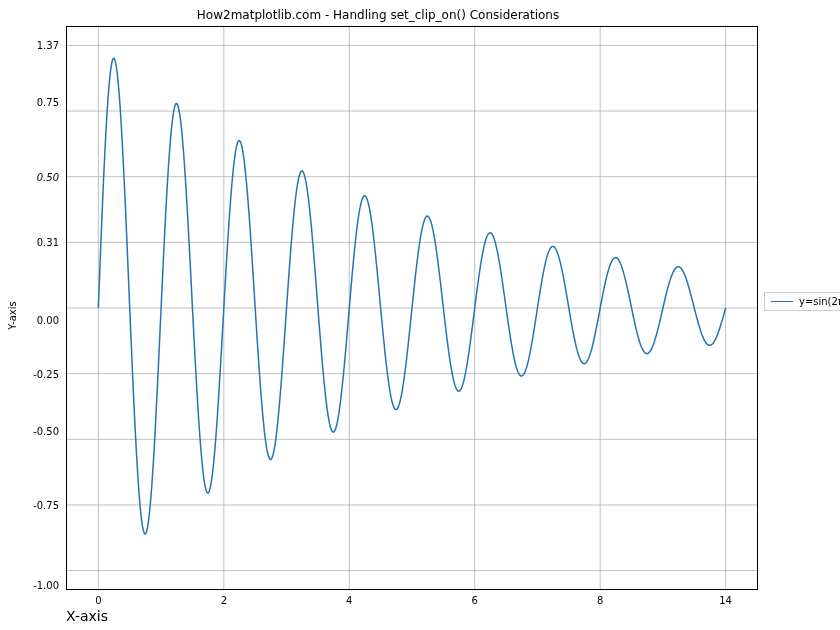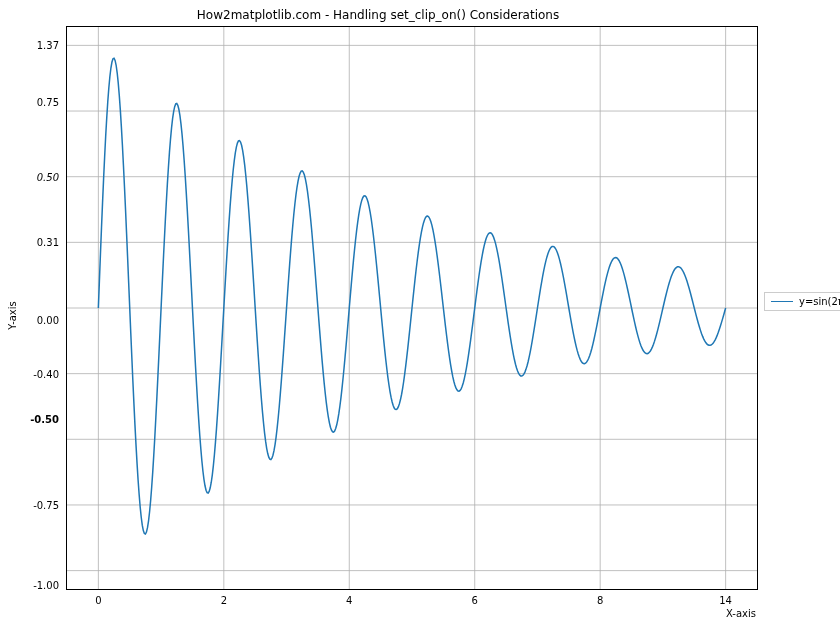--- a/index.html
+++ b/index.html
@@ -47,22 +47,22 @@
   }
   .ylabel span {
     transform: rotate(-90deg);
     white-space: nowrap;
   }
   .xlabel {
     position: absolute;
     left: 66px;
     top: 608px;
     width: 690px;
-    text-align: right;
-    font-size: 10px;
+    text-align: left;
+    font-size: 14px;
     color: #000;
   }
   .ytick, .xtick {
     position: absolute;
     font-size: 10px;
     color: #000;
   }
   .ytick {
     right: 100%;
     padding-right: 8px;
@@ -129,22 +129,22 @@
           <line y1="84.03738317757012" y2="84.03738317757012" x1="0" x2="690" stroke="#b0b0b0" stroke-width="0.8"></line>
           <line y1="18.38317757009338" y2="18.38317757009338" x1="0" x2="690" stroke="#b0b0b0" stroke-width="0.8"></line>
         </g>
       <g id="series-group">
           <path d="M31.36,281.00L32.41,253.64L33.45,226.76L34.50,200.65L35.55,175.60L36.59,151.86L37.64,129.69L38.68,109.33L39.73,90.97L40.77,74.82L41.82,61.02L42.86,49.73L43.91,41.03L44.95,35.02L46.00,31.73L47.05,31.19L48.09,33.39L49.14,38.27L50.18,45.78L51.23,55.81L52.27,68.23L53.32,82.90L54.36,99.64L55.41,118.24L56.45,138.51L57.50,160.19L58.55,183.05L59.59,206.83L60.64,231.26L61.68,256.08L62.73,281.00L63.77,305.76L64.82,330.08L65.86,353.70L66.91,376.37L67.95,397.85L69.00,417.91L70.05,436.34L71.09,452.94L72.14,467.56L73.18,480.04L74.23,490.27L75.27,498.13L76.32,503.58L77.36,506.55L78.41,507.04L79.45,505.05L80.50,500.63L81.55,493.83L82.59,484.76L83.64,473.52L84.68,460.25L85.73,445.10L86.77,428.27L87.82,409.93L88.86,390.31L89.91,369.63L90.95,348.11L92.00,326.00L93.05,303.55L94.09,281.00L95.14,258.60L96.18,236.59L97.23,215.22L98.27,194.70L99.32,175.27L100.36,157.12L101.41,140.45L102.45,125.42L103.50,112.19L104.55,100.90L105.59,91.65L106.64,84.53L107.68,79.61L108.73,76.92L109.77,76.47L110.82,78.27L111.86,82.27L112.91,88.42L113.95,96.63L115.00,106.80L116.05,118.81L117.09,132.51L118.14,147.75L119.18,164.34L120.23,182.09L121.27,200.81L122.32,220.28L123.36,240.28L124.41,260.60L125.45,281.00L126.50,301.27L127.55,321.18L128.59,340.52L129.64,359.08L130.68,376.67L131.73,393.09L132.77,408.18L133.82,421.78L134.86,433.74L135.91,443.96L136.95,452.33L138.00,458.77L139.05,463.23L140.09,465.66L141.14,466.06L142.18,464.44L143.23,460.82L144.27,455.25L145.32,447.82L146.36,438.62L147.41,427.75L148.45,415.36L149.50,401.57L150.55,386.56L151.59,370.50L152.64,353.56L153.68,335.95L154.73,317.85L155.77,299.46L156.82,281.00L157.86,262.66L158.91,244.64L159.95,227.14L161.00,210.35L162.05,194.44L163.09,179.58L164.14,165.92L165.18,153.62L166.23,142.79L167.27,133.55L168.32,125.97L169.36,120.14L170.41,116.11L171.45,113.91L172.50,113.55L173.55,115.02L174.59,118.30L175.64,123.33L176.68,130.05L177.73,138.38L178.77,148.21L179.82,159.43L180.86,171.90L181.91,185.48L182.95,200.02L184.00,215.34L185.05,231.28L186.09,247.66L187.14,264.29L188.18,281.00L189.23,297.59L190.27,313.90L191.32,329.73L192.36,344.93L193.41,359.33L194.45,372.77L195.50,385.12L196.55,396.26L197.59,406.06L198.64,414.42L199.68,421.28L200.73,426.55L201.77,430.20L202.82,432.19L203.86,432.52L204.91,431.19L205.95,428.22L207.00,423.67L208.05,417.58L209.09,410.05L210.14,401.15L211.18,391.00L212.23,379.72L213.27,367.43L214.32,354.27L215.36,340.41L216.41,325.99L217.45,311.17L218.50,296.12L219.55,281.00L220.59,265.98L221.64,251.23L222.68,236.91L223.73,223.15L224.77,210.13L225.82,197.96L226.86,186.78L227.91,176.71L228.95,167.84L230.00,160.27L231.05,154.07L232.09,149.30L233.14,146.00L234.18,144.20L235.23,143.90L236.27,145.11L237.32,147.79L238.36,151.91L239.41,157.41L240.45,164.23L241.50,172.28L242.55,181.47L243.59,191.68L244.64,202.80L245.68,214.70L246.73,227.24L247.77,240.30L248.82,253.70L249.86,267.32L250.91,281.00L251.95,294.59L253.00,307.93L254.05,320.90L255.09,333.34L256.14,345.13L257.18,356.14L258.23,366.25L259.27,375.36L260.32,383.39L261.36,390.24L262.41,395.85L263.45,400.17L264.50,403.15L265.55,404.78L266.59,405.05L267.64,403.96L268.68,401.53L269.73,397.81L270.77,392.83L271.82,386.66L272.86,379.37L273.91,371.06L274.95,361.82L276.00,351.76L277.05,340.99L278.09,329.64L279.14,317.83L280.18,305.70L281.23,293.38L282.27,281.00L283.32,268.71L284.36,256.63L285.41,244.90L286.45,233.64L287.50,222.97L288.55,213.01L289.59,203.86L290.64,195.62L291.68,188.36L292.73,182.16L293.77,177.08L294.82,173.17L295.86,170.47L296.91,169.00L297.95,168.75L299.00,169.74L300.05,171.94L301.09,175.31L302.14,179.82L303.18,185.40L304.23,191.99L305.27,199.51L306.32,207.87L307.36,216.97L308.41,226.72L309.45,236.99L310.50,247.67L311.55,258.65L312.59,269.80L313.64,281.00L314.68,292.12L315.73,303.05L316.77,313.67L317.82,323.85L318.86,333.50L319.91,342.52L320.95,350.80L322.00,358.26L323.05,364.83L324.09,370.44L325.14,375.03L326.18,378.56L327.23,381.01L328.27,382.35L329.32,382.56L330.36,381.67L331.41,379.69L332.45,376.63L333.50,372.56L334.55,367.50L335.59,361.54L336.64,354.74L337.68,347.17L338.73,338.93L339.77,330.12L340.82,320.82L341.86,311.15L342.91,301.22L343.95,291.13L345.00,281.00L346.05,270.93L347.09,261.05L348.14,251.44L349.18,242.23L350.23,233.49L351.27,225.34L352.32,217.85L353.36,211.09L354.41,205.15L355.45,200.08L356.50,195.92L357.55,192.72L358.59,190.51L359.64,189.30L360.68,189.10L361.73,189.91L362.77,191.71L363.82,194.47L364.86,198.16L365.91,202.73L366.95,208.12L368.00,214.28L369.05,221.13L370.09,228.58L371.14,236.56L372.18,244.97L373.23,253.72L374.27,262.70L375.32,271.83L376.36,281.00L377.41,290.11L378.45,299.05L379.50,307.74L380.55,316.08L381.59,323.99L382.64,331.37L383.68,338.14L384.73,344.25L385.77,349.63L386.82,354.22L387.86,357.98L388.91,360.88L389.95,362.88L391.00,363.97L392.05,364.15L393.09,363.42L394.14,361.80L395.18,359.30L396.23,355.96L397.27,351.82L398.32,346.94L399.36,341.37L400.41,335.18L401.45,328.43L402.50,321.21L403.55,313.60L404.59,305.69L405.64,297.56L406.68,289.30L407.73,281.00L408.77,272.76L409.82,264.66L410.86,256.80L411.91,249.25L412.95,242.10L414.00,235.43L415.05,229.29L416.09,223.77L417.14,218.90L418.18,214.74L419.23,211.34L420.27,208.72L421.32,206.91L422.36,205.92L423.41,205.76L424.45,206.42L425.50,207.89L426.55,210.15L427.59,213.17L428.64,216.92L429.68,221.33L430.73,226.37L431.77,231.98L432.82,238.08L433.86,244.61L434.91,251.50L435.95,258.66L437.00,266.02L438.05,273.49L439.09,281.00L440.14,288.46L441.18,295.78L442.23,302.90L443.27,309.73L444.32,316.19L445.36,322.24L446.41,327.79L447.45,332.79L448.50,337.19L449.55,340.95L450.59,344.03L451.64,346.40L452.68,348.04L453.73,348.93L454.77,349.08L455.82,348.48L456.86,347.15L457.91,345.10L458.95,342.37L460.00,338.99L461.05,334.99L462.09,330.43L463.14,325.36L464.18,319.83L465.23,313.92L466.27,307.69L467.32,301.21L468.36,294.55L469.41,287.79L470.45,281.00L471.50,274.25L472.55,267.62L473.59,261.19L474.64,255.01L475.68,249.15L476.73,243.69L477.77,238.67L478.82,234.14L479.86,230.16L480.91,226.75L481.95,223.97L483.00,221.82L484.05,220.34L485.09,219.53L486.14,219.40L487.18,219.94L488.23,221.14L489.27,223.00L490.32,225.47L491.36,228.53L492.41,232.15L493.45,236.28L494.50,240.86L495.55,245.86L496.59,251.21L497.64,256.85L498.68,262.71L499.73,268.74L500.77,274.85L501.82,281.00L502.86,287.10L503.91,293.10L504.95,298.93L506.00,304.52L507.05,309.81L508.09,314.76L509.14,319.31L510.18,323.40L511.23,327.01L512.27,330.08L513.32,332.60L514.36,334.54L515.41,335.89L516.45,336.62L517.50,336.74L518.55,336.25L519.59,335.16L520.64,333.48L521.68,331.25L522.73,328.47L523.77,325.20L524.82,321.47L525.86,317.32L526.91,312.79L527.95,307.96L529.00,302.86L530.05,297.55L531.09,292.10L532.14,286.56L533.18,281.00L534.23,275.48L535.27,270.05L536.32,264.78L537.36,259.72L538.41,254.93L539.45,250.45L540.50,246.34L541.55,242.63L542.59,239.37L543.64,236.59L544.68,234.31L545.73,232.55L546.77,231.34L547.82,230.67L548.86,230.56L549.91,231.01L550.95,231.99L552.00,233.51L553.05,235.54L554.09,238.04L555.14,241.00L556.18,244.38L557.23,248.14L558.27,252.23L559.32,256.61L560.36,261.22L561.41,266.03L562.45,270.96L563.50,275.97L564.55,281.00L565.59,286.00L566.64,290.91L567.68,295.68L568.73,300.26L569.77,304.59L570.82,308.64L571.86,312.36L572.91,315.71L573.95,318.67L575.00,321.19L576.05,323.25L577.09,324.84L578.14,325.94L579.18,326.54L580.23,326.64L581.27,326.23L582.32,325.34L583.36,323.97L584.41,322.14L585.45,319.87L586.50,317.19L587.55,314.13L588.59,310.73L589.64,307.03L590.68,303.07L591.73,298.89L592.77,294.55L593.82,290.09L594.86,285.55L595.91,281.00L596.95,276.48L598.00,272.03L599.05,267.72L600.09,263.58L601.14,259.65L602.18,255.99L603.23,252.62L604.27,249.59L605.32,246.92L606.36,244.64L607.41,242.77L608.45,241.33L609.50,240.34L610.55,239.80L611.59,239.71L612.64,240.07L613.68,240.88L614.73,242.12L615.77,243.78L616.82,245.83L617.86,248.25L618.91,251.02L619.95,254.10L621.00,257.45L622.05,261.03L623.09,264.81L624.14,268.74L625.18,272.78L626.23,276.88L627.27,281.00L628.32,285.09L629.36,289.11L630.41,293.02L631.45,296.76L632.50,300.32L633.55,303.63L634.59,306.68L635.64,309.42L636.68,311.84L637.73,313.90L638.77,315.59L639.82,316.89L640.86,317.79L641.91,318.28L642.95,318.36L644.00,318.04L645.05,317.30L646.09,316.18L647.14,314.68L648.18,312.82L649.23,310.63L650.27,308.13L651.32,305.34L652.36,302.31L653.41,299.07L654.45,295.65L655.50,292.09L656.55,288.44L657.59,284.73L658.64,281.00" fill="none" stroke="#1f77b4" stroke-width="1.5"></path>
         </g>
     </svg>
     <div id="ytick-container">
         <div class="ytick" style="top: 543.617px; margin-top: 14px;">-1.00</div>
         <div class="ytick" style="top: 477.963px;">-0.75</div>
-        <div class="ytick" style="top: 392px; font-weight: bold;">-0.50</div>
-        <div class="ytick" style="top: 346.654px;">-0.40</div>
+        <div class="ytick" style="top: 404px;">-0.50</div>
+        <div class="ytick" style="top: 346.654px;">-0.25</div>
         <div class="ytick" style="top: 281px; margin-top: 12px;">0.00</div>
         <div class="ytick" style="top: 215.346px;">0.31</div>
         <div class="ytick" style="top: 149.692px; font-style: italic;">0.50</div>
         <div class="ytick" style="top: 75px;">0.75</div>
         <div class="ytick" style="top: 18.3832px;">1.37</div>
       </div>
     <div id="xtick-container">
         <div class="xtick" style="left: 31.3636px;">0</div>
         <div class="xtick" style="left: 156.818px;">2</div>
         <div class="xtick" style="left: 282.273px;">4</div>

